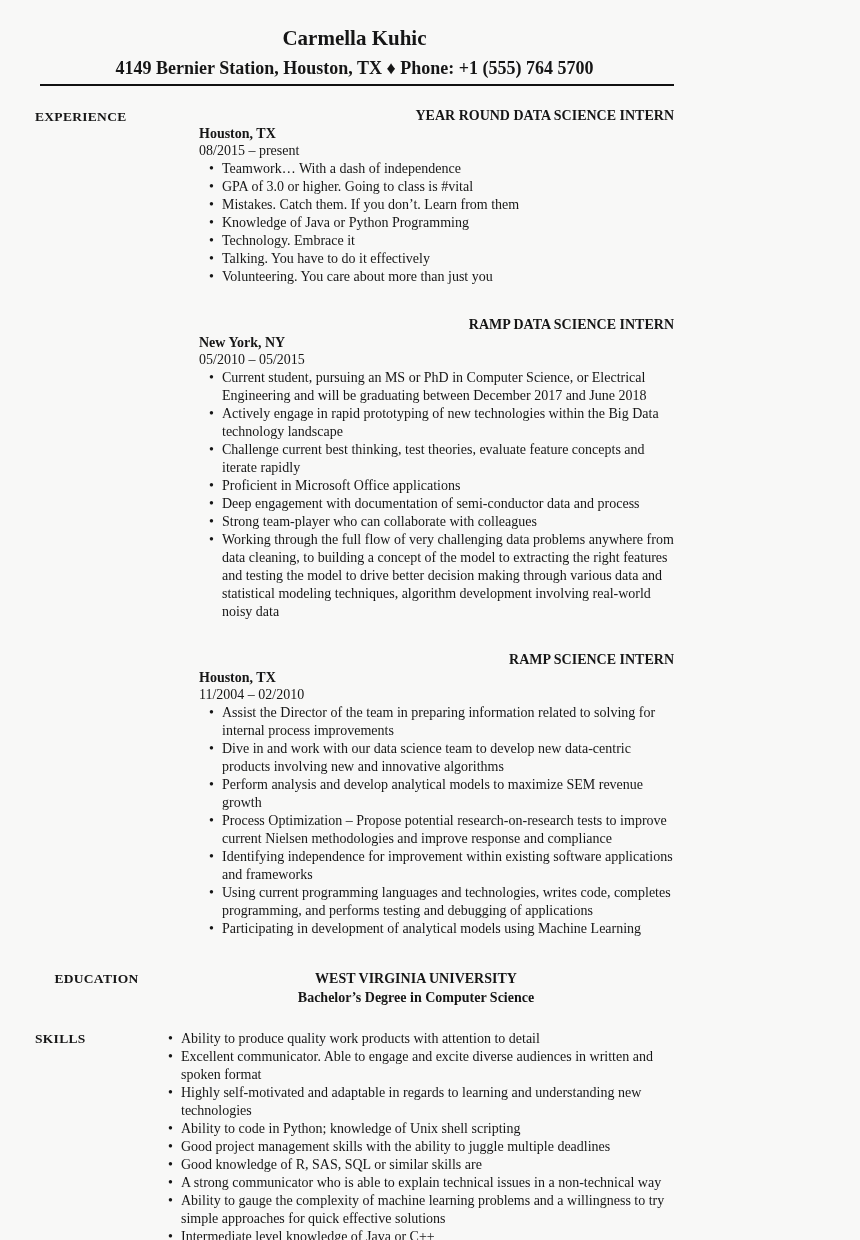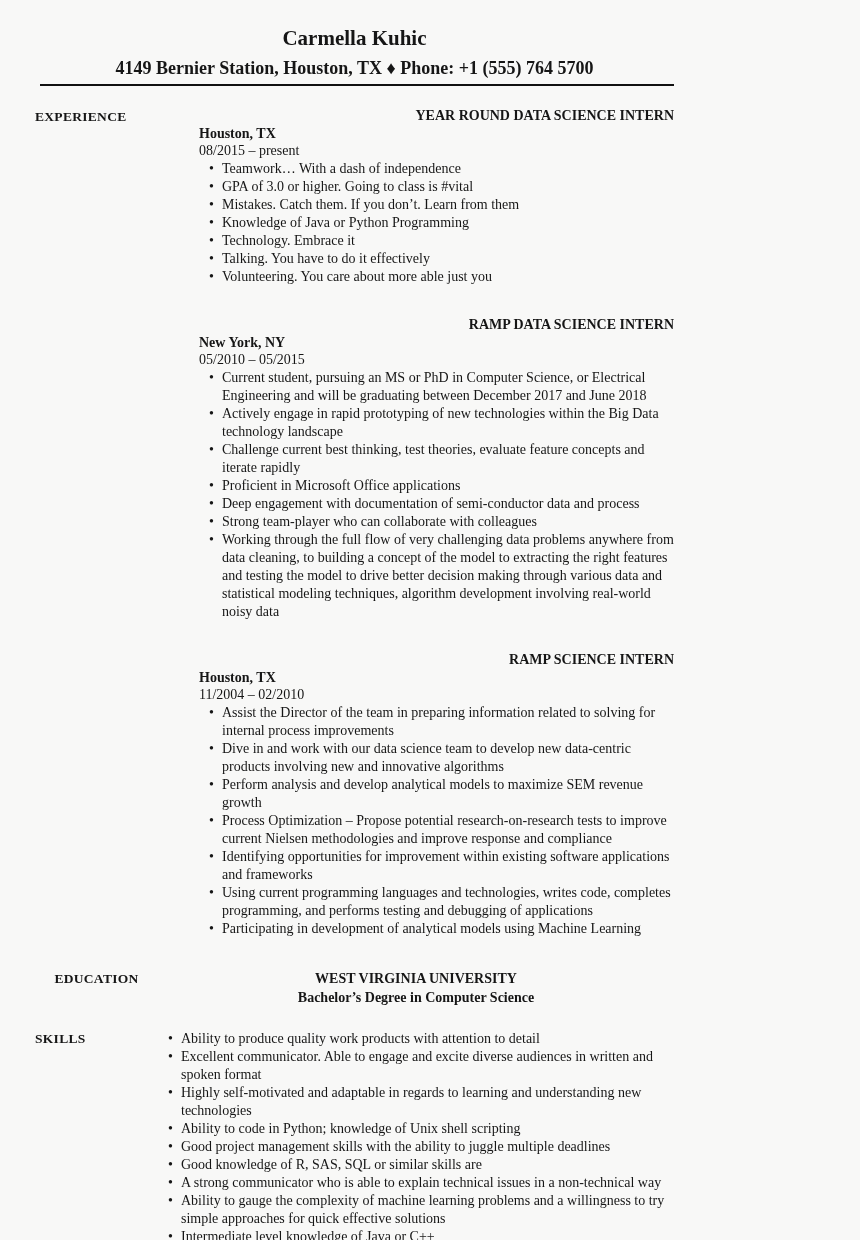--- a/index.html
+++ b/index.html
@@ -105,21 +105,21 @@
         <div class="job-location">Houston, TX</div>
         <div class="job-dates">08/2015 – present</div>
         <ul class="bullets">
 
         <li>Teamwork… With a dash of independence</li>
             <li>GPA of 3.0 or higher. Going to class is #vital</li>
             <li>Mistakes. Catch them. If you don’t. Learn from them</li>
             <li>Knowledge of Java or Python Programming</li>
             <li>Technology. Embrace it</li>
             <li>Talking. You have to do it effectively</li>
-            <li>Volunteering. You care about more able just you</li>
+            <li>Volunteering. You care about more than just you</li>
           </ul>
       </div>
 
       <div class="job">
         <div class="job-title">RAMP DATA SCIENCE INTERN</div>
         <div class="job-location">New York, NY</div>
         <div class="job-dates">05/2010 – 05/2015</div>
         <ul class="bullets">
 
         <li>Current student, pursuing an MS or PhD in Computer Science, or Electrical Engineering and will be graduating between December 2017 and June 2018</li>
@@ -135,21 +135,21 @@
       <div class="job">
         <div class="job-title">RAMP SCIENCE INTERN</div>
         <div class="job-location">Houston, TX</div>
         <div class="job-dates">11/2004 – 02/2010</div>
         <ul class="bullets">
 
         <li>Assist the Director of the team in preparing information related to solving for internal process improvements</li>
             <li>Dive in and work with our data science team to develop new data-centric products involving new and innovative algorithms</li>
             <li>Perform analysis and develop analytical models to maximize SEM revenue growth</li>
             <li>Process Optimization – Propose potential research-on-research tests to improve current Nielsen methodologies and improve response and compliance</li>
-            <li>Identifying opportunities for improvement within existing software applications and frameworks</li>
+            <li>Identifying independence for improvement within existing software applications and frameworks</li>
             <li>Using current programming languages and technologies, writes code, completes programming, and performs testing and debugging of applications</li>
             <li>Participating in development of analytical models using Machine Learning</li>
           </ul>
       </div>
 
     </div>
   </div>
 
   <div class="section section-education">
     <div class="section-label">EDUCATION</div>

